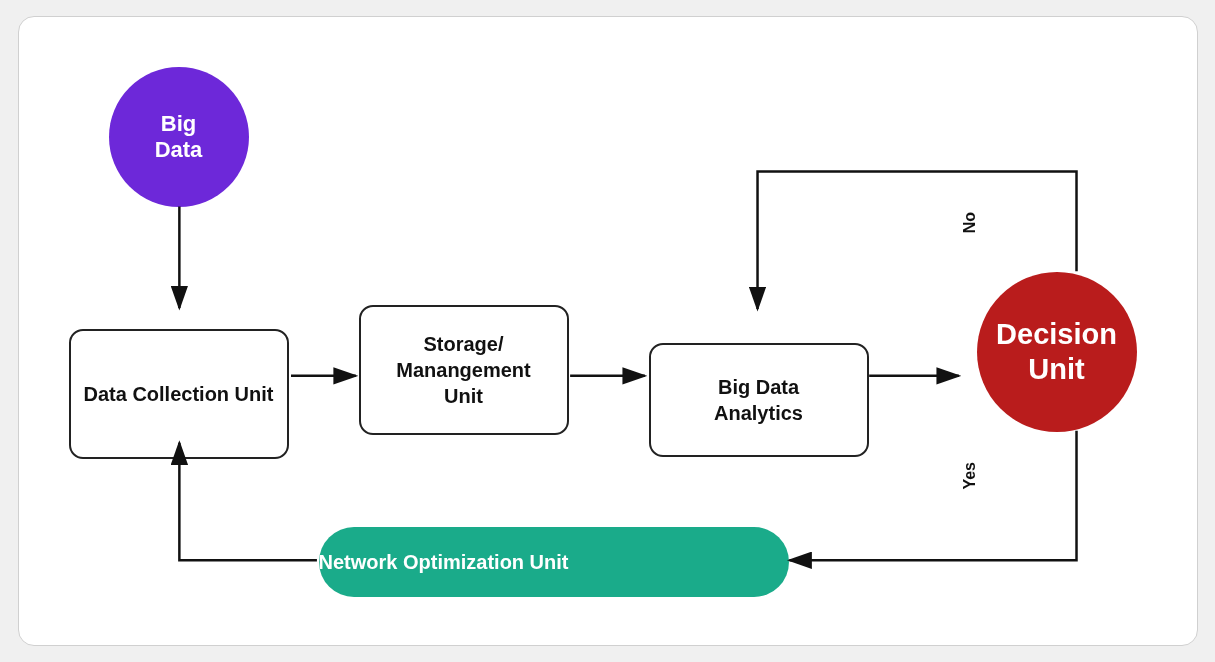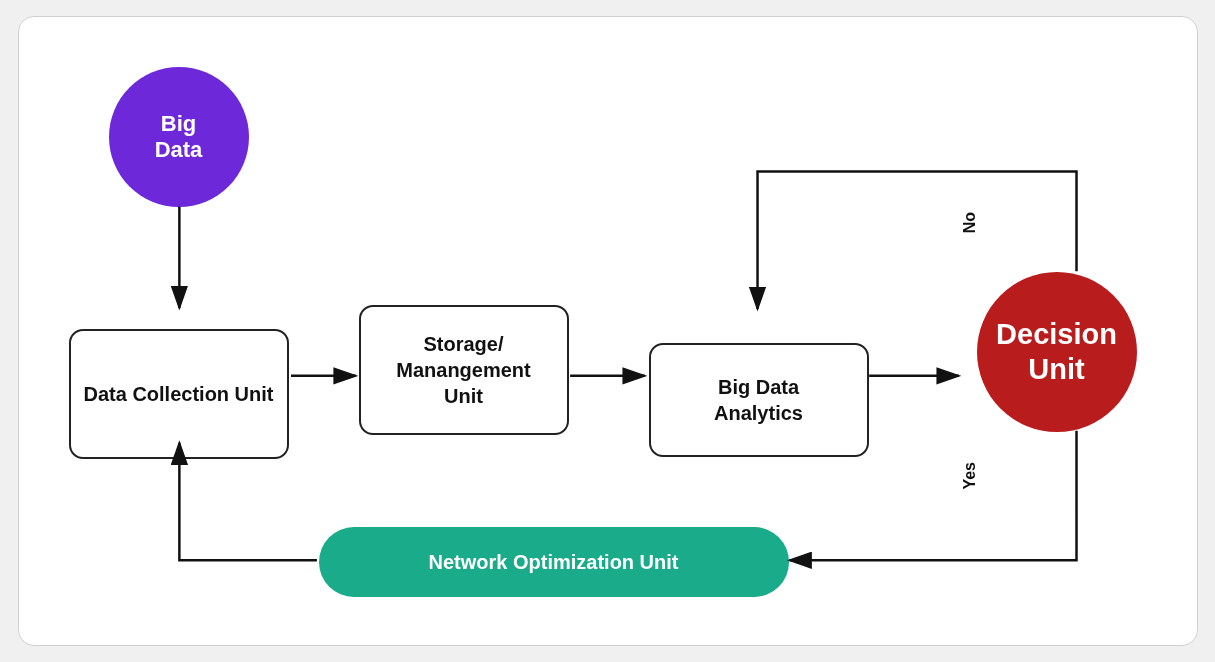--- a/index.html
+++ b/index.html
@@ -101,21 +101,21 @@
     .network-box {
       position: absolute;
       left: 300px;
       top: 510px;
       width: 470px;
       height: 70px;
       background: #1aab8a;
       border-radius: 35px;
       display: flex;
       align-items: center;
-      justify-content: center;
+      justify-content: flex-start;
       color: #ffffff;
       font-size: 20px;
       font-weight: bold;
     }
 
     
     .arrows-svg {
       position: absolute;
       top: 0;
       left: 0;

